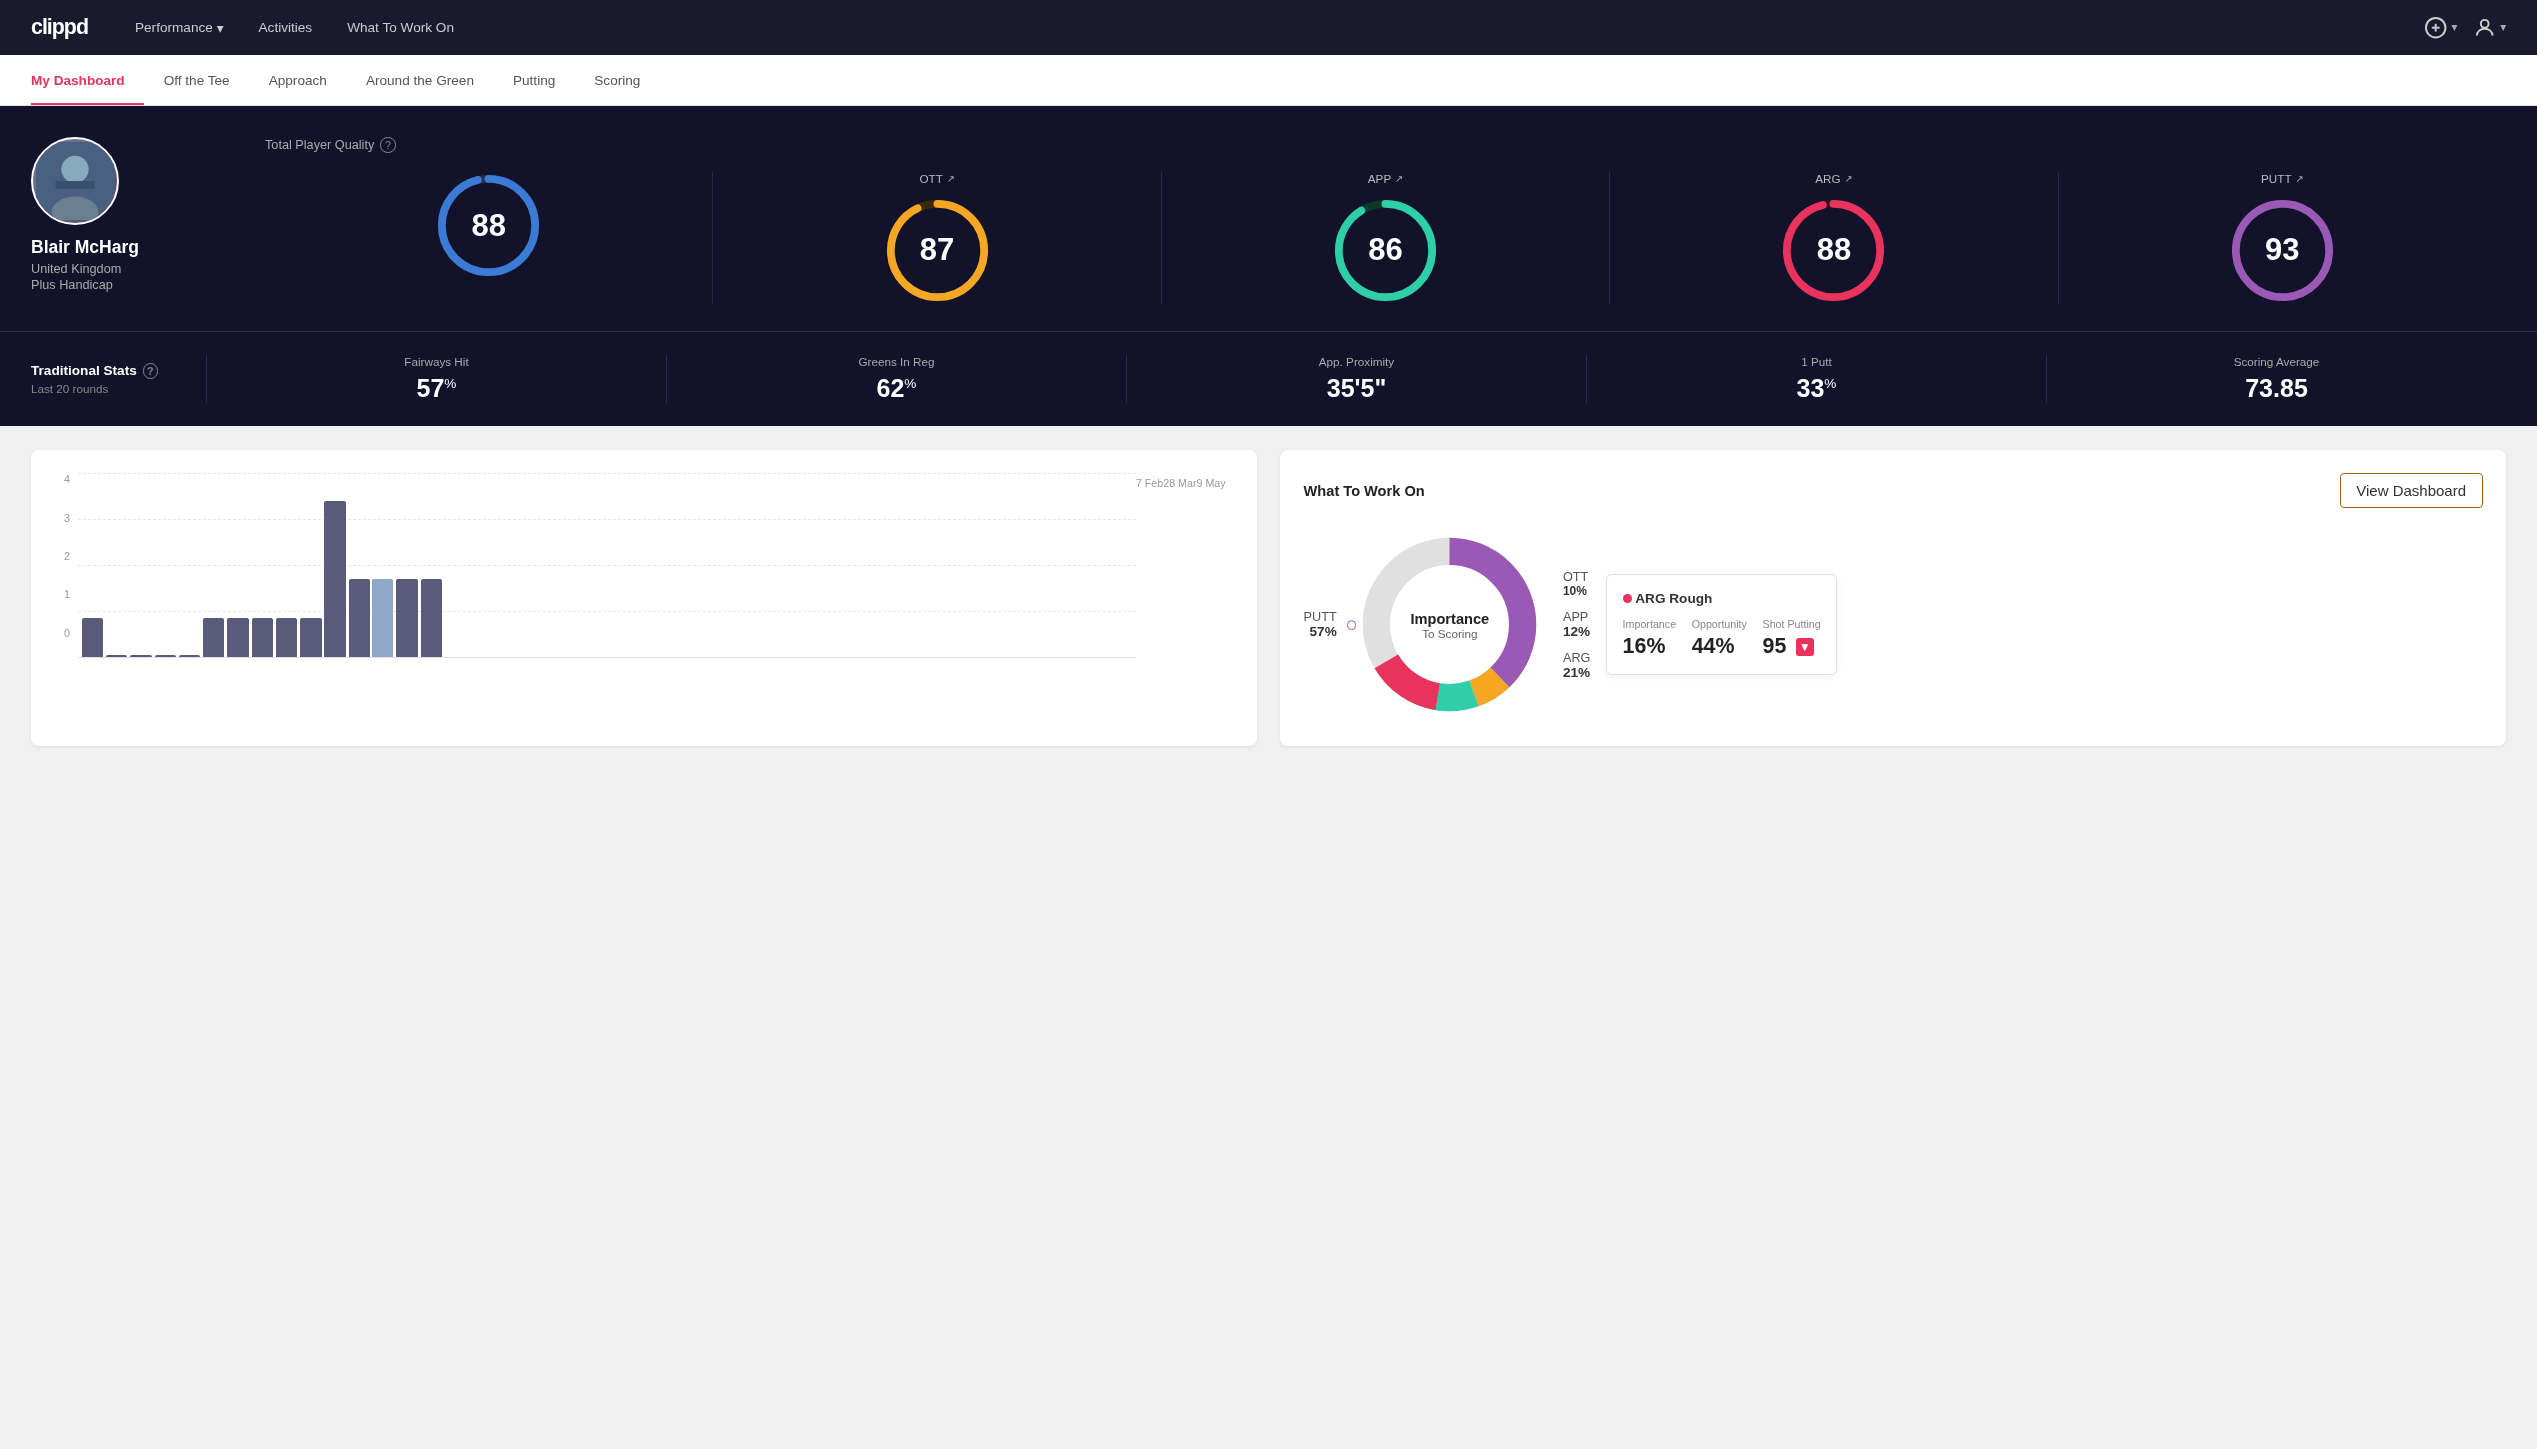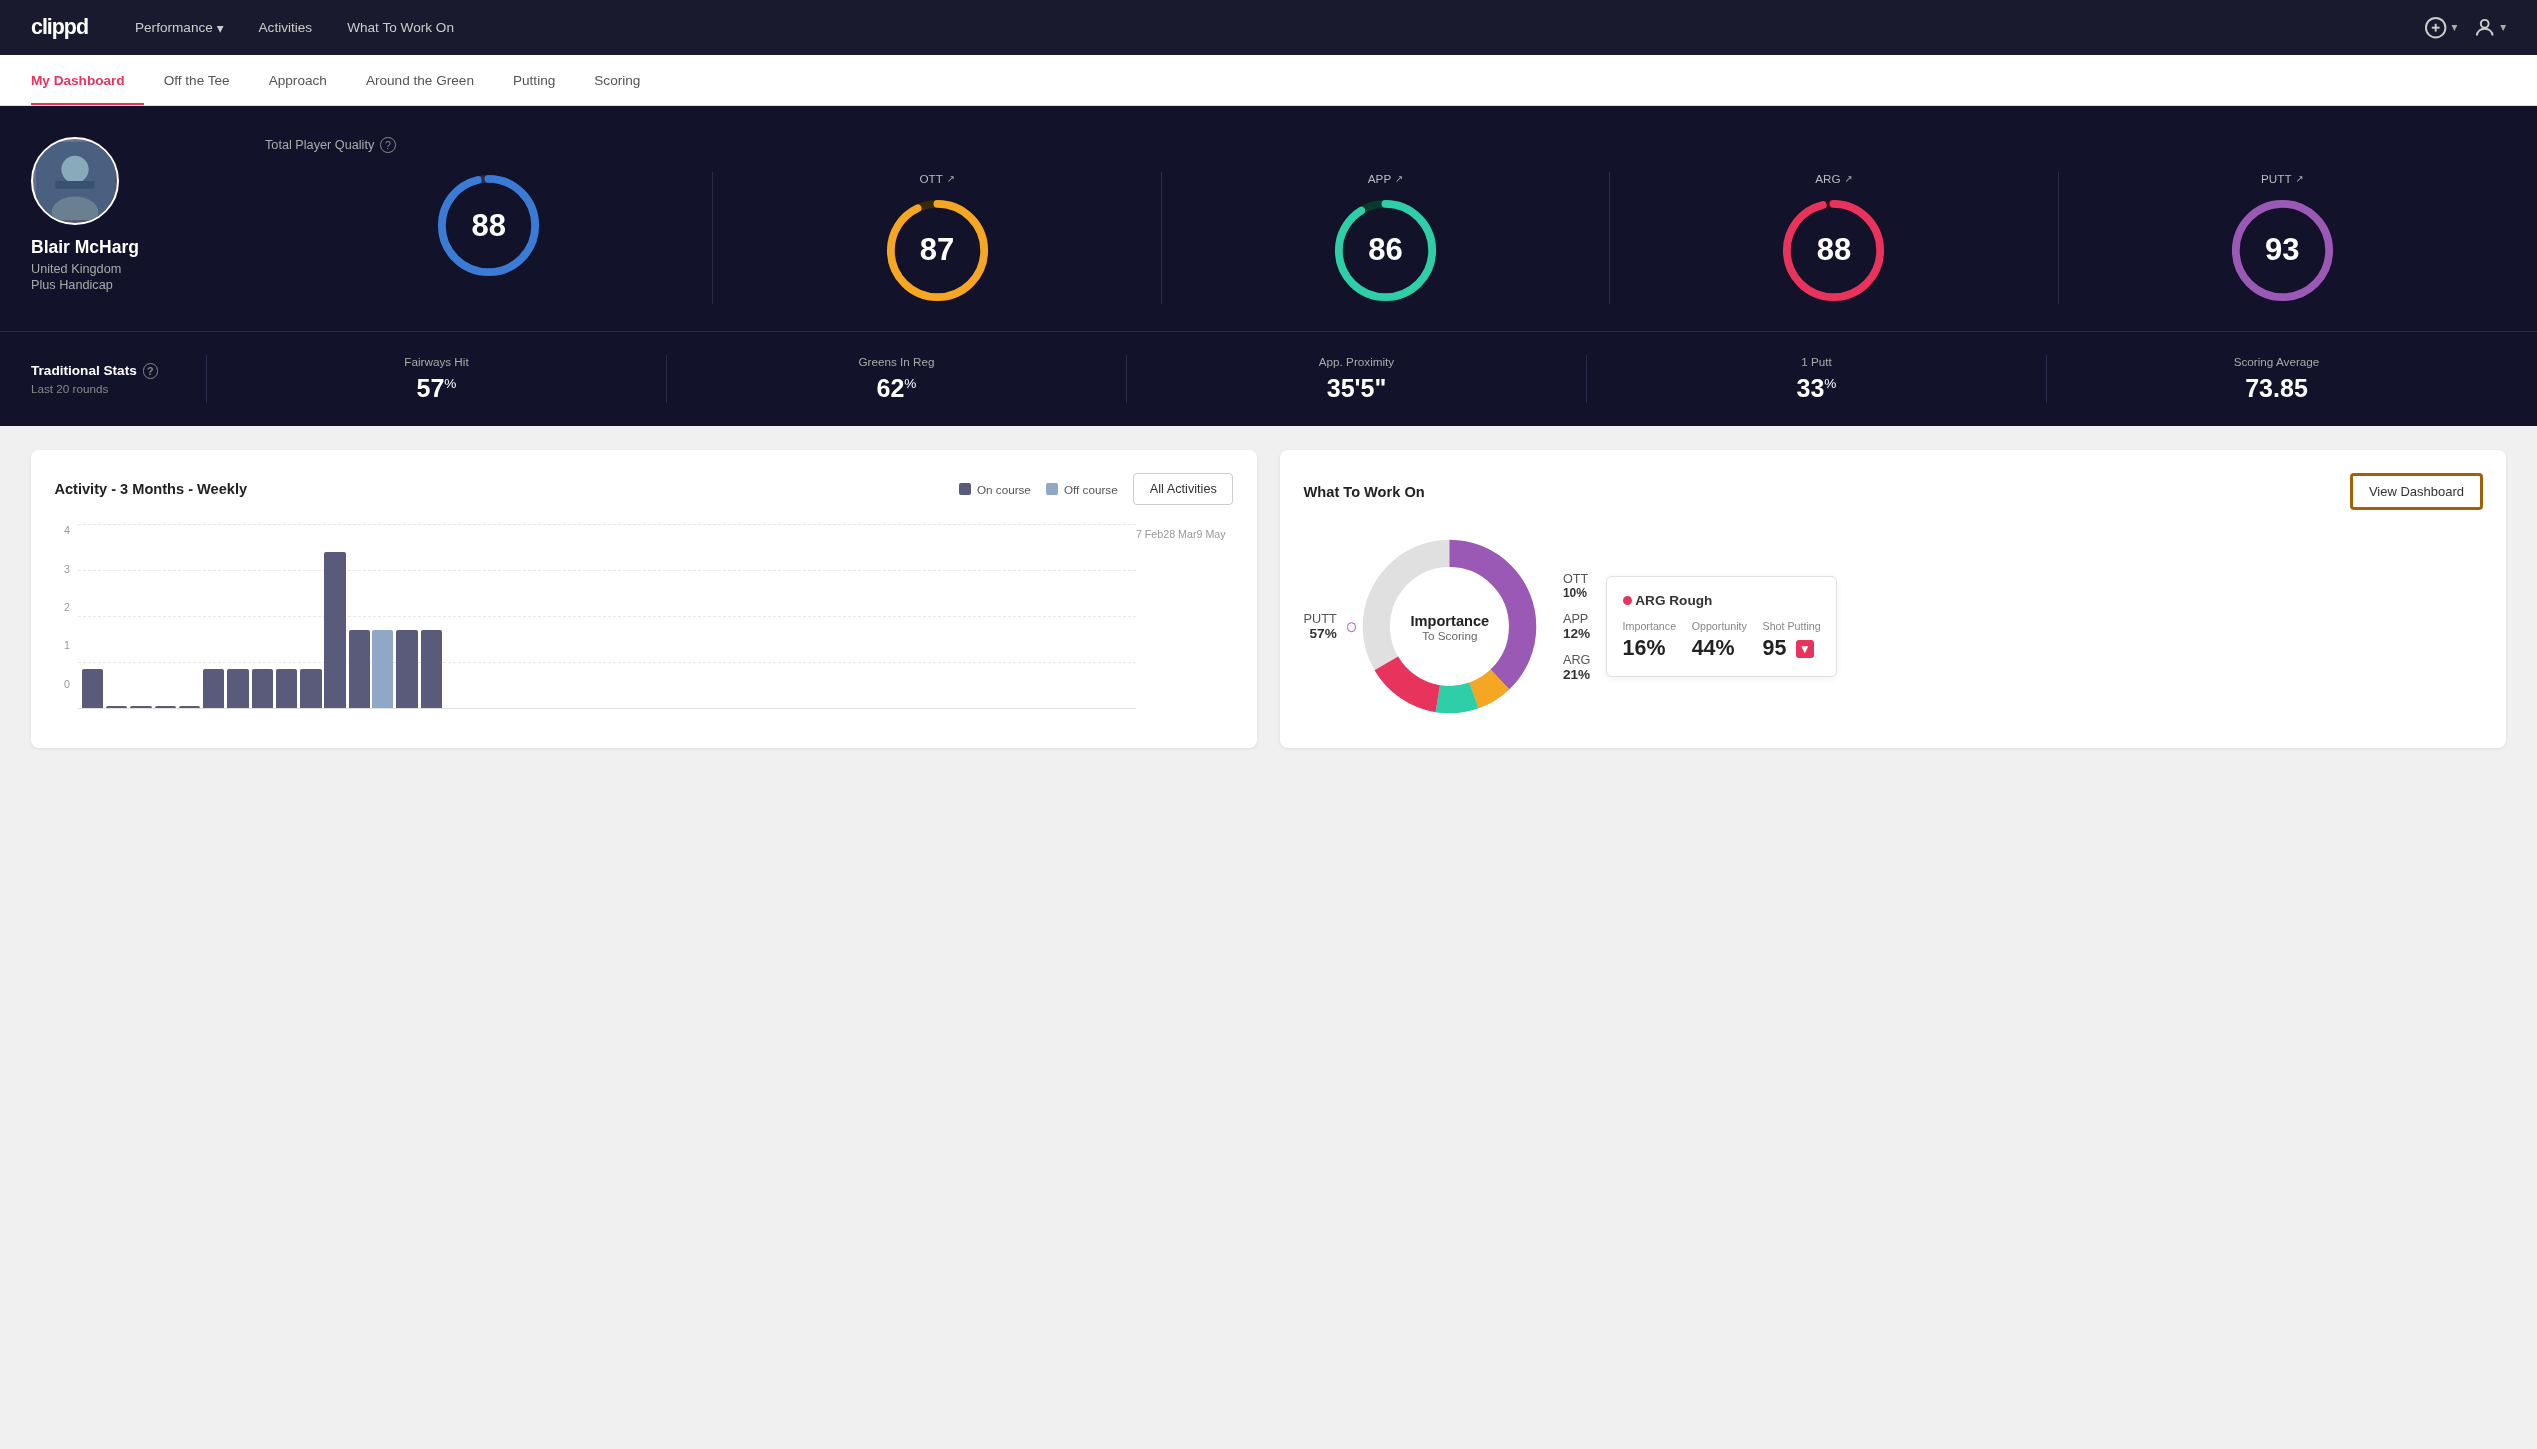--- a/index.html
+++ b/index.html
@@ -214,25 +214,25 @@
 
     
     .work-on-card {
       background: #fff;
       border-radius: 7.8px;
       padding: 23.4px;
       flex: 1;
       box-shadow: 0 1px 3.9px rgba(0,0,0,0.08);
     }
     .view-dashboard-btn {
-      border: 3px solid #a16207;
+      border: 1px solid #a16207;
       background: #fff;
       padding: 7.8px 15.6px;
       border-radius: 3.9px;
-      font-size: 13px;
+      font-size: 15px;
       color: #333;
       cursor: pointer;
       text-align: center;
     }
 
     
     .info-panel {
       background: #fff;
       border: 1px solid #e0e0e0;
       border-radius: 5.8px;
@@ -448,36 +448,20 @@
     <div class="stat-item">
       <div class="stat-name">Scoring Average</div>
       <div class="stat-value">73.85</div>
     </div>
   </div>
 </div>
 
 <div class="bottom-section">
 
   <div class="activity-card">
-    <div class="card-header">
-      <div class="card-title">Activity - 3 Months - Weekly</div>
-      <div style="display:flex; align-items:center; gap:15.6px;">
-        <div class="legend">
-          <div class="legend-item">
-            <div class="legend-dot" style="background:#5a5a7a"></div>
-            <span>On course</span>
-          </div>
-          <div class="legend-item">
-            <div class="legend-dot" style="background:#8fa8c8"></div>
-            <span>Off course</span>
-          </div>
-        </div>
-        <button class="all-activities-btn">All Activities</button>
-      </div>
-    </div>
 
     <div class="chart-area">
       <div style="display:flex; height:185px;">
 
         <div style="display:flex; flex-direction:column; justify-content:space-between; padding-bottom:19.5px; padding-right:7.8px; align-items:flex-end; width:23.4px;">
           <span style="font-size:10.7px;color:#999;">4</span>
           <span style="font-size:10.7px;color:#999;">3</span>
           <span style="font-size:10.7px;color:#999;">2</span>
           <span style="font-size:10.7px;color:#999;">1</span>
           <span style="font-size:10.7px;color:#999;">0</span>

